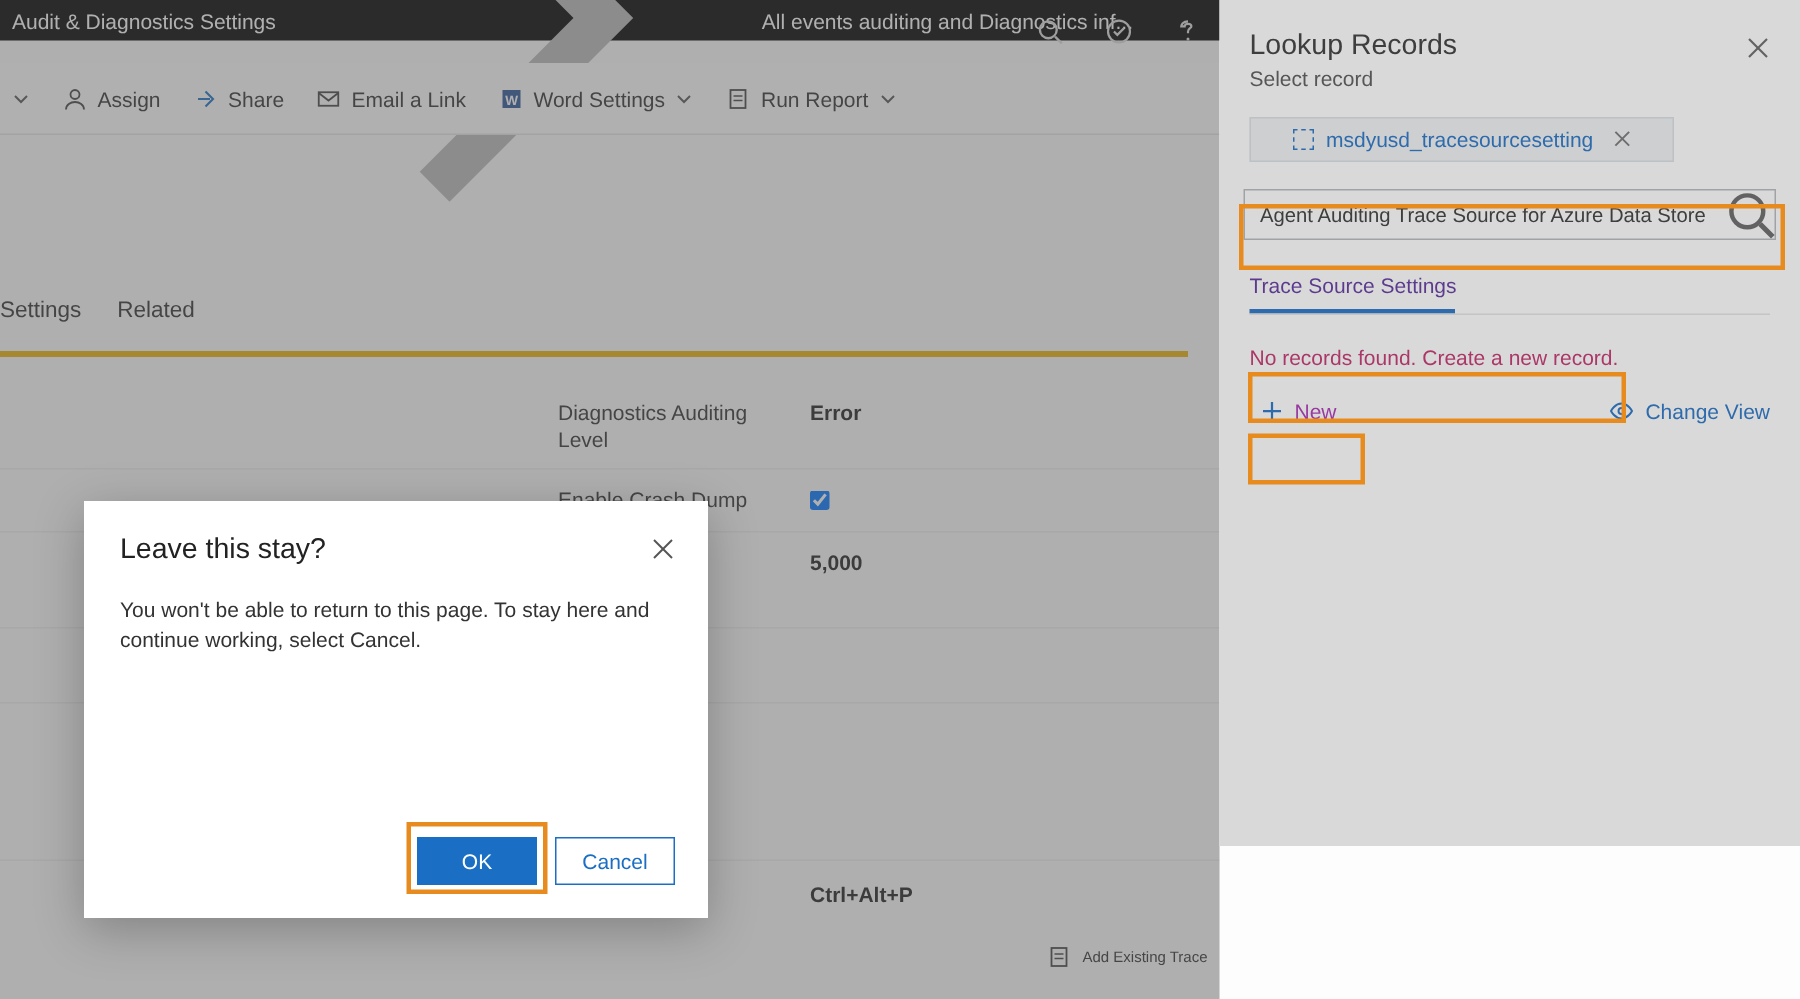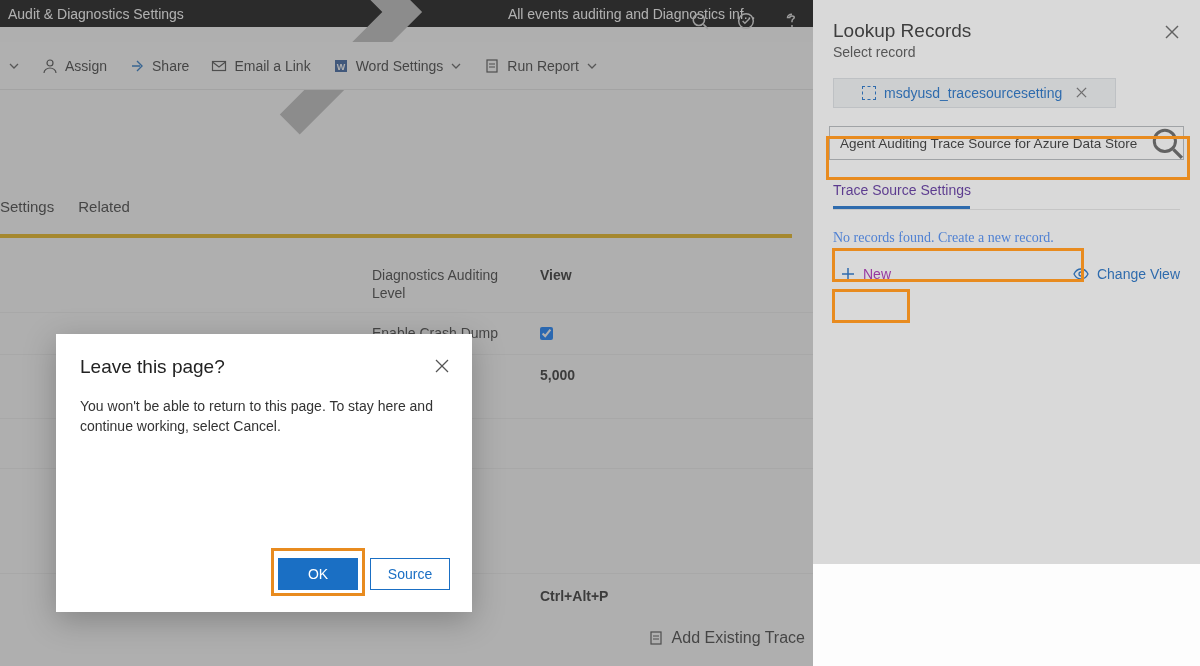--- a/index.html
+++ b/index.html
@@ -27,21 +27,21 @@
   .form-row { display: flex; align-items: center; height: 50px; border-bottom: 1px solid #efefef; }
   .form-row.tall { align-items: flex-start; padding-top: 12px; height: 58px; }
   .form-label { width: 160px; padding-left: 0; margin-left: 372px; font-size: 14px; color: #333; line-height: 1.25; }
   .form-value { font-size: 14px; color: #222; font-weight: 600; margin-left: 8px; }
   .checkbox { width: 13px; height: 13px; margin-left: 8px; }
 
   .lower-row { border-bottom: 1px solid #efefef; height: 50px; }
   .lower-block { height: 105px; border-bottom: 1px solid #efefef; }
   .short-row { position: absolute; top: 576px; left: 0; width: 813px; height: 40px; display:flex; align-items:center; }
   .short-row .form-value { margin-left: 540px; font-weight: 600; }
-  .add-row { position: absolute; top: 618px; left: 0; width: 813px; height: 40px; display:flex; align-items:center; justify-content:flex-end; padding-right: 8px; gap: 8px; font-size:16px; color:#333; }
+  .add-row { position: absolute; top: 618px; left: 0; width: 813px; height: 40px; display:flex; align-items:center; justify-content:flex-end; padding-right: 8px; gap: 8px; font-size:10px; color:#333; }
 
   
   .dim-overlay { position: absolute; top: 0; left: 0; width: 813px; height: 666px; background: rgba(90,90,90,0.48); pointer-events: none; }
 
   
   .lookup-panel { position: absolute; top: 0; right: 0; width: 387px; height: 564px; background: #fff; }
   .lookup-panel .panel-dim { position:absolute; inset:0; background: rgba(130,130,130,0.30); pointer-events:none; }
   .lookup-head { padding: 20px 20px 8px 20px; position: relative; }
   .lookup-title { font-size: 19px; color: #222; }
   .lookup-sub { font-size: 14px; color: #444; margin-top: 2px; }
@@ -52,21 +52,21 @@
   .chip-icon { width: 14px; height: 14px; border: 1px dashed #0b62c0; display:inline-block; }
 
   .search-row { margin: 18px 16px 0 16px; position: relative; }
   .search-input { width: 100%; height: 34px; border: 1px solid #aeb2b6; padding: 0 34px 0 10px; font-size: 13.5px; color: #222; }
   .search-btn { position: absolute; right: 0; top: 0; width: 34px; height: 34px; display:flex; align-items:center; justify-content:center; cursor:pointer; color:#444; }
 
   .section-title { margin: 22px 20px 0 20px; font-size: 14px; color: #4c1d95; }
   .section-underline { height: 3px; background: #0b62c0; width: 137px; margin: 8px 0 0 20px; }
   .section-sep { height: 1px; background: #e2e2e2; margin: 0 20px; }
 
-  .no-records { margin: 20px 20px 0 20px; font-size: 14px; color: #3b82f6; font-family: Liberation Serif, serif; }
+  .no-records { margin: 20px 20px 0 20px; font-size: 14px; color: #be185d; }
 
   .action-row { margin: 16px 20px 0 20px; display: flex; align-items: center; justify-content: space-between; font-size: 14px; }
   .new-btn { display: inline-flex; align-items: center; gap: 8px; color: #a21caf; cursor: pointer; padding: 4px 8px; }
   .plus { width: 14px; height: 14px; display:inline-flex; align-items:center; justify-content:center; }
   .change-view { display:inline-flex; align-items:center; gap:8px; color:#0b62c0; cursor:pointer;justify-content:space-between; }
   .eye { width:16px; height:16px; display:inline-flex; align-items:center; justify-content:center; }
 
   
   .modal { position: absolute; top: 334px; left: 56px; width: 416px; height: 278px; background: #fff; box-shadow: 0 8px 30px rgba(0,0,0,0.25); z-index: 50; }
   .modal-title { font-size: 19px; color: #222; padding: 22px 24px 0 24px; }
@@ -180,21 +180,21 @@
 </div>
 
 <div class="tabs">
   <span class="tab">Settings</span>
   <span class="tab">Related</span>
 </div>
 
 <div class="form-area">
   <div class="form-row tall">
     <div class="form-label">Diagnostics Auditing Level</div>
-    <div class="form-value">View</div>
+    <div class="form-value">Error</div>
   </div>
   <div class="form-row" style="height:42px;">
     <div class="form-label">Enable Crash Dump</div>
     <input type="checkbox" class="checkbox" checked="" style="">
   </div>
   <div class="form-row tall" style="height:64px;">
     <div class="form-label">&nbsp;&nbsp;&nbsp;&nbsp;&nbsp;&nbsp;&nbsp;&nbsp;&nbsp;&nbsp;<span>Logs</span></div>
     <div class="form-value">5,000</div>
   </div>
   <div class="lower-row"></div>
@@ -277,30 +277,30 @@
           </svg>
       </span>
       <span>Change View</span>
     </div>
   </div>
 
   <div class="panel-dim"></div>
 </div>
 
 <div class="modal">
-  <div class="modal-title">Leave this page?</div>
+  <div class="modal-title">Leave this stay?</div>
   <div class="modal-close">
     <svg viewBox="0 0 16 16">
         <line x1="2" y1="2" x2="14" y2="14" stroke="#555" stroke-width="1.3"></line>
         <line x1="14" y1="2" x2="2" y2="14" stroke="#555" stroke-width="1.3"></line>
       </svg>
   </div>
   <div class="modal-body">You won't be able to return to this page. To stay here and continue working, select Cancel.</div>
   <div class="modal-buttons">
     <button class="btn-primary">OK</button>
-    <button class="btn-secondary">Source</button>
+    <button class="btn-secondary">Cancel</button>
   </div>
 </div>
 
 <div class="hl" style="top:136px; left:826px; width:364px; height:44px;"></div>
 <div class="hl" style="top:248px; left:832px; width:252px; height:34px;"></div>
 <div class="hl" style="top:289px; left:832px; width:78px; height:34px;"></div>
 <div class="hl" style="top:548px; left:271px; width:94px; height:48px;"></div>
 
 </body></html>

